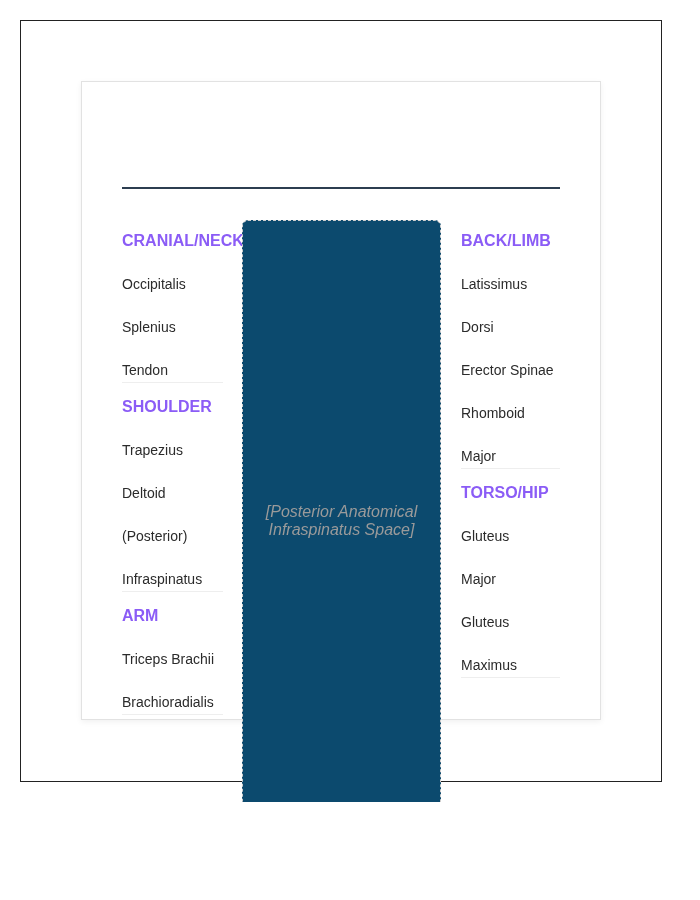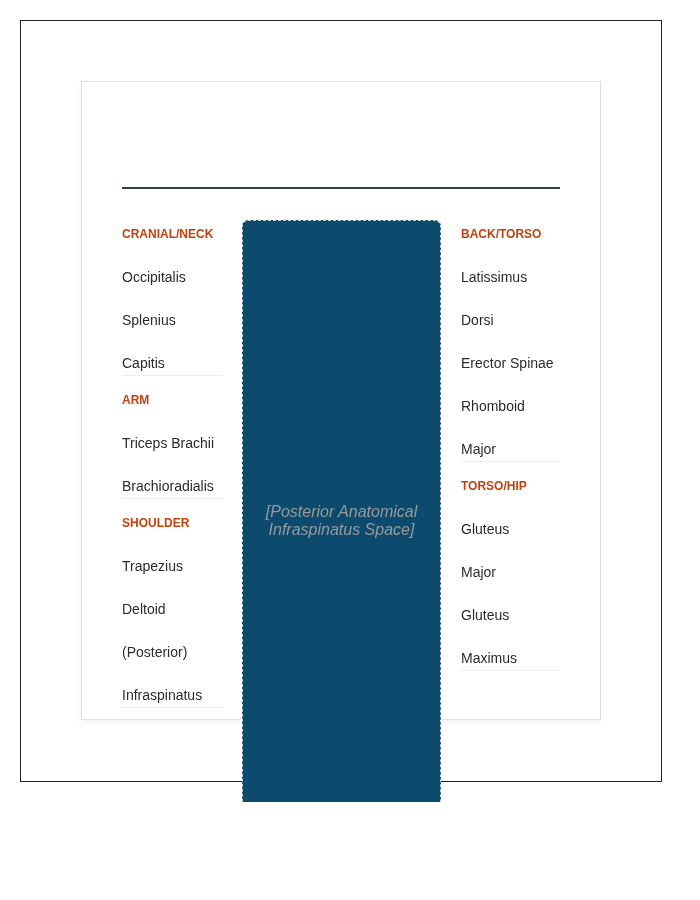--- a/index.html
+++ b/index.html
@@ -12,22 +12,22 @@
             box-shadow: 0 2px 6px rgba(0,0,0,0.06); }
     .title { position: absolute; left: 122px; top: 120px; width: 438px; text-align: center;
              color: #233544; font-weight: bold; font-size: 24px; letter-spacing: 2.4px;
              line-height: 28px; margin: 0; }
     .title-rule { position: absolute; left: 122px; top: 187px; width: 438px; height: 2px;
                   background: #2c3e50; }
     .col { position: absolute; top: 218px; width: 101px; }
     .col.left { left: 122px; }
     .col.right { left: 461px; width: 99px; }
     .section { border-bottom: 1px solid #eeeeee; padding-bottom: 4px; margin-bottom: 16px; }
-    .sec-title { color: #c2410c; font-weight: bold; font-size: 12px; line-height: 16px;
-                 margin: 8px 0 4px 0; letter-spacing: 0; }
+    .sec-title { color: #8b5cf6; font-weight: bold; font-size: 16px; line-height: 16px;
+                 margin: 15px 0 4px 0; letter-spacing: 0; }
     .sec-item { color: #2b2b2b; font-size: 14px; line-height: 16px; margin-top: 27px; }
     .illus { position: absolute; left: 242px; top: 220px; width: 197px; height: 590px;
              background: #0c4a6e; border: 1px dashed #cfcfcf; border-bottom: none;
              border-radius: 6px 6px 0 0; }
     .illus-clip { position: absolute; left: 230px; top: 802px; width: 230px; height: 100px;
                   background: #fff; }
     .illus-text { position: absolute; left: 0; width: 100%; top: 282px; text-align: center;
                   color: #9a9a9a; font-style: italic; font-size: 16px; line-height: 18px; }
   </style>
 </head>
@@ -40,39 +40,39 @@
 <h1 class="title">
   <br>
 </h1>
 <div class="title-rule"></div>
 
 <div class="col left">
   <div class="section">
     <div class="sec-title">CRANIAL/NECK</div>
     <div class="sec-item">Occipitalis</div>
     <div class="sec-item">Splenius</div>
-    <div class="sec-item">Capitis</div>
-  </div>
-  <div class="section">
-    <div class="sec-title">ARM</div>
-    <div class="sec-item">Triceps Brachii</div>
-    <div class="sec-item">Brachioradialis</div>
+    <div class="sec-item">Tendon</div>
   </div>
   <div class="section">
     <div class="sec-title">SHOULDER</div>
     <div class="sec-item">Trapezius</div>
     <div class="sec-item">Deltoid</div>
     <div class="sec-item">(Posterior)</div>
     <div class="sec-item">Infraspinatus</div>
   </div>
+  <div class="section">
+    <div class="sec-title">ARM</div>
+    <div class="sec-item">Triceps Brachii</div>
+    <div class="sec-item">Brachioradialis</div>
+  </div>
 </div>
 
 <div class="col right">
   <div class="section">
-    <div class="sec-title">BACK/TORSO</div>
+    <div class="sec-title">BACK/LIMB</div>
     <div class="sec-item">Latissimus</div>
     <div class="sec-item">Dorsi</div>
     <div class="sec-item">Erector Spinae</div>
     <div class="sec-item">Rhomboid</div>
     <div class="sec-item">Major</div>
   </div>
   <div class="section">
     <div class="sec-title">TORSO/HIP</div>
     <div class="sec-item">Gluteus</div>
     <div class="sec-item">Major</div>

